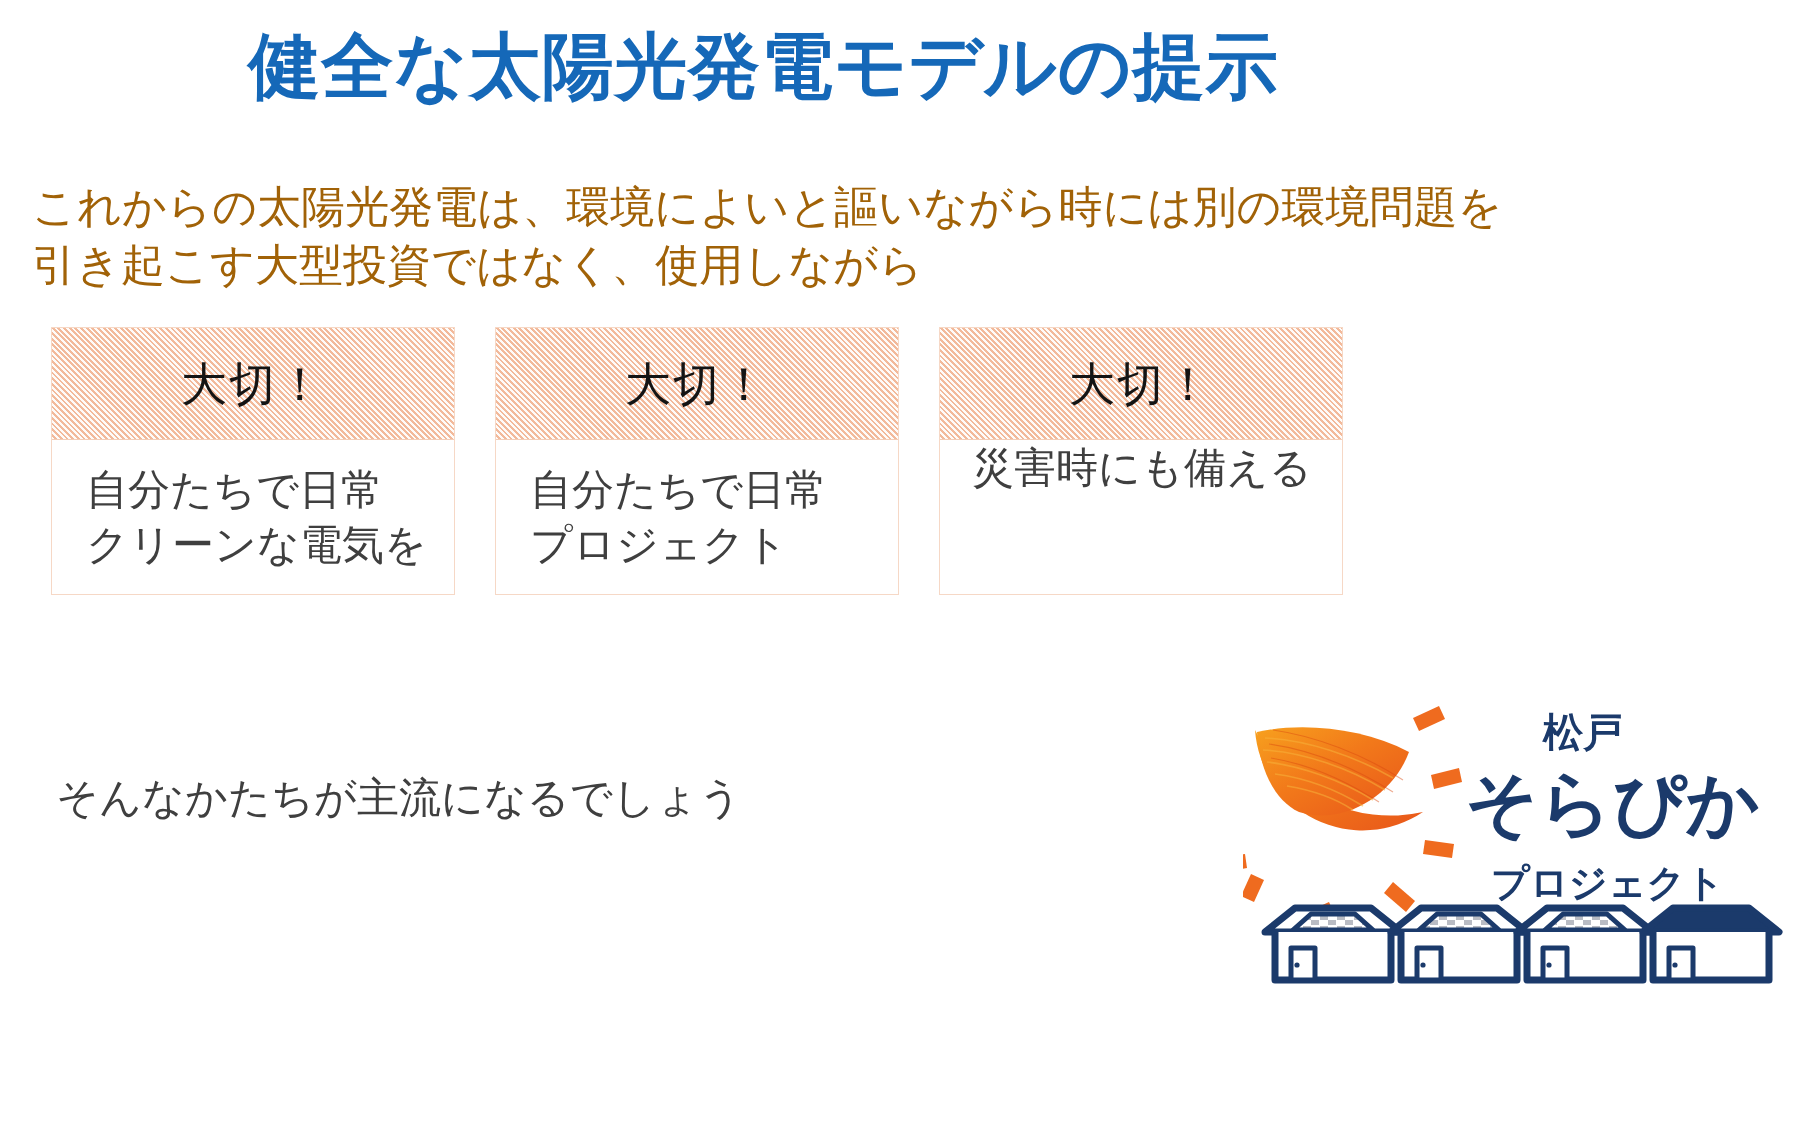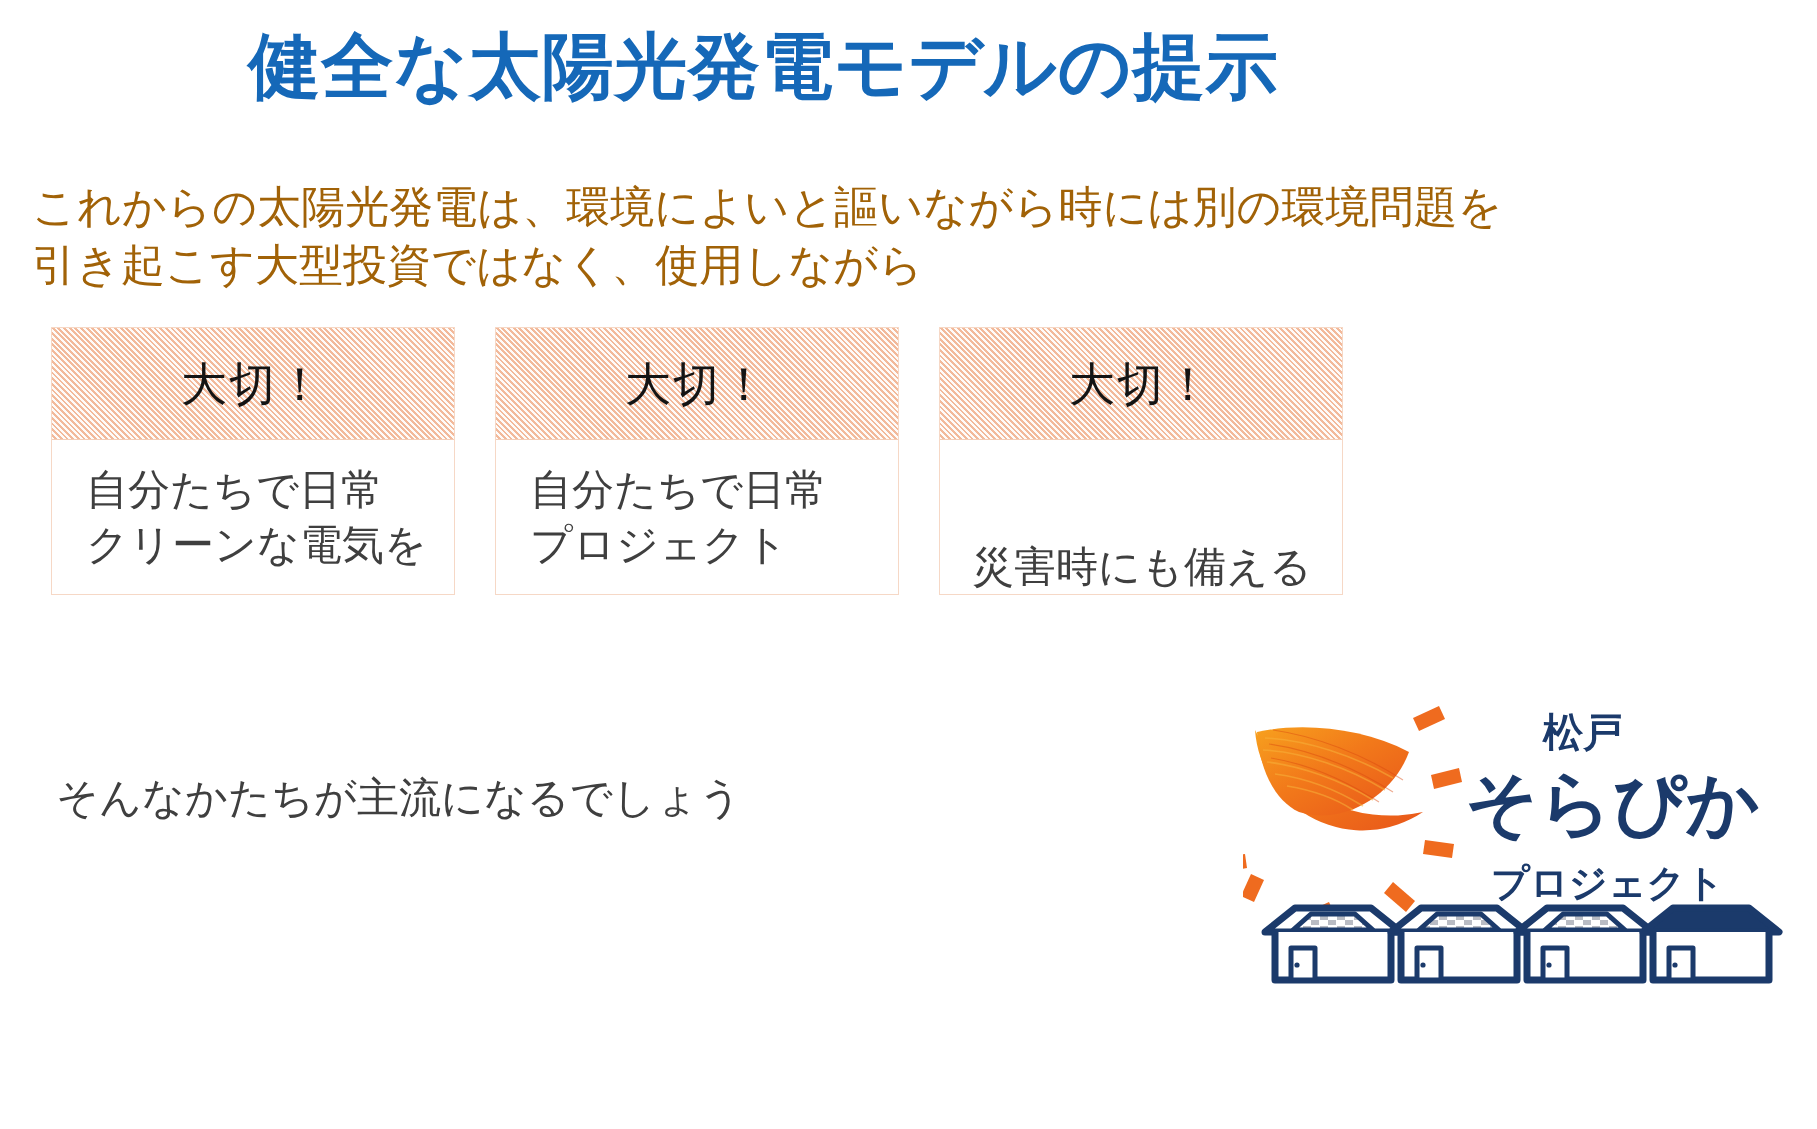--- a/index.html
+++ b/index.html
@@ -93,21 +93,21 @@
     padding: 0 0 0 34px;
     box-sizing: border-box;
   }
   .info-box-body-text {
     font-size: 42px;
     line-height: 1.32;
     color: #3f3f3f;
     font-family: "DejaVu Serif", "Liberation Serif", serif;
   }
   .info-box-body-text span { display: block; white-space: nowrap; }
-  .info-box-body.single { align-items: flex-end; padding-left: 32px; }
+  .info-box-body.single { align-items: flex-start; padding-left: 32px; }
 
   
   .closing {
     position: absolute;
     left: 56px;
     top: 742px;
     width: 900px;
     font-size: 42px;
     line-height: 1.52;
     color: #3f3f3f;

